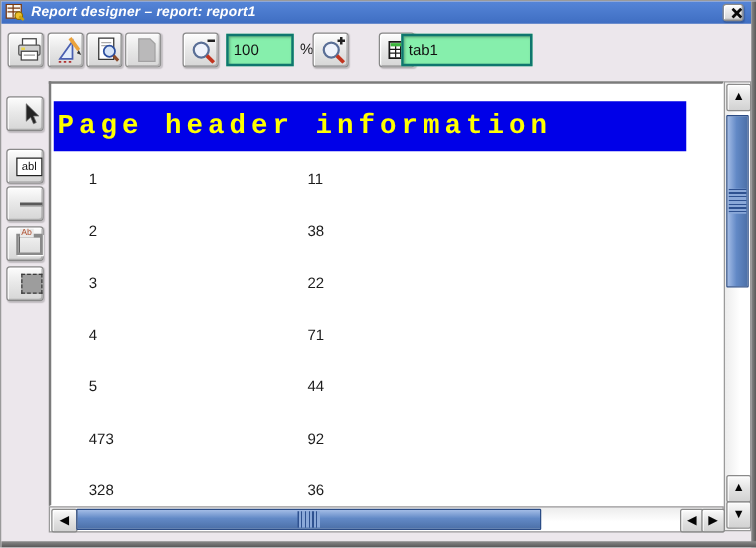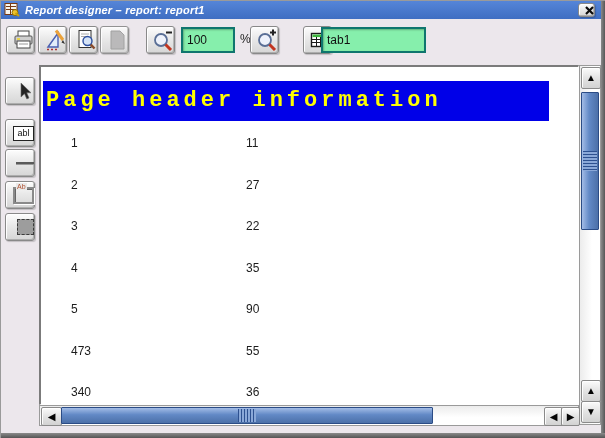--- a/index.html
+++ b/index.html
@@ -172,40 +172,40 @@
 
   <div id="canvas" class="abs">
     <div id="page-hdr" style="background:#0000e8;color:#ffff00;">Page header information</div>
 
     <div class="drow" style="top:69px;">
       <span class="c1">1</span>
       <span class="c2">11</span>
       </div>
     <div class="drow" style="top:111px;">
       <span class="c1">2</span>
-      <span class="c2">27</span>
+      <span class="c2">38</span>
       </div>
     <div class="drow" style="top:152px;">
       <span class="c1">3</span>
       <span class="c2">22</span>
       </div>
     <div class="drow" style="top:194px;">
       <span class="c1">4</span>
-      <span class="c2">35</span>
+      <span class="c2">71</span>
       </div>
     <div class="drow" style="top:235px;">
       <span class="c1">5</span>
-      <span class="c2">90</span>
+      <span class="c2">44</span>
       </div>
     <div class="drow" style="top:277px;">
       <span class="c1">473</span>
-      <span class="c2">55</span>
+      <span class="c2">92</span>
       </div>
     <div class="drow" style="top:318px;">
-      <span class="c1">340</span>
+      <span class="c1">328</span>
       <span class="c2">36</span>
       </div>
   </div>
 
   <div id="vsb" class="abs sb-area">
     <div class="sb-btn" style="left:1px;top:1px;width:18px;height:20px;">
       <span>▲</span>
     </div>
     <div class="thumb-v" style="top:26px;height:138px;">
       <div class="grip-v"></div>

